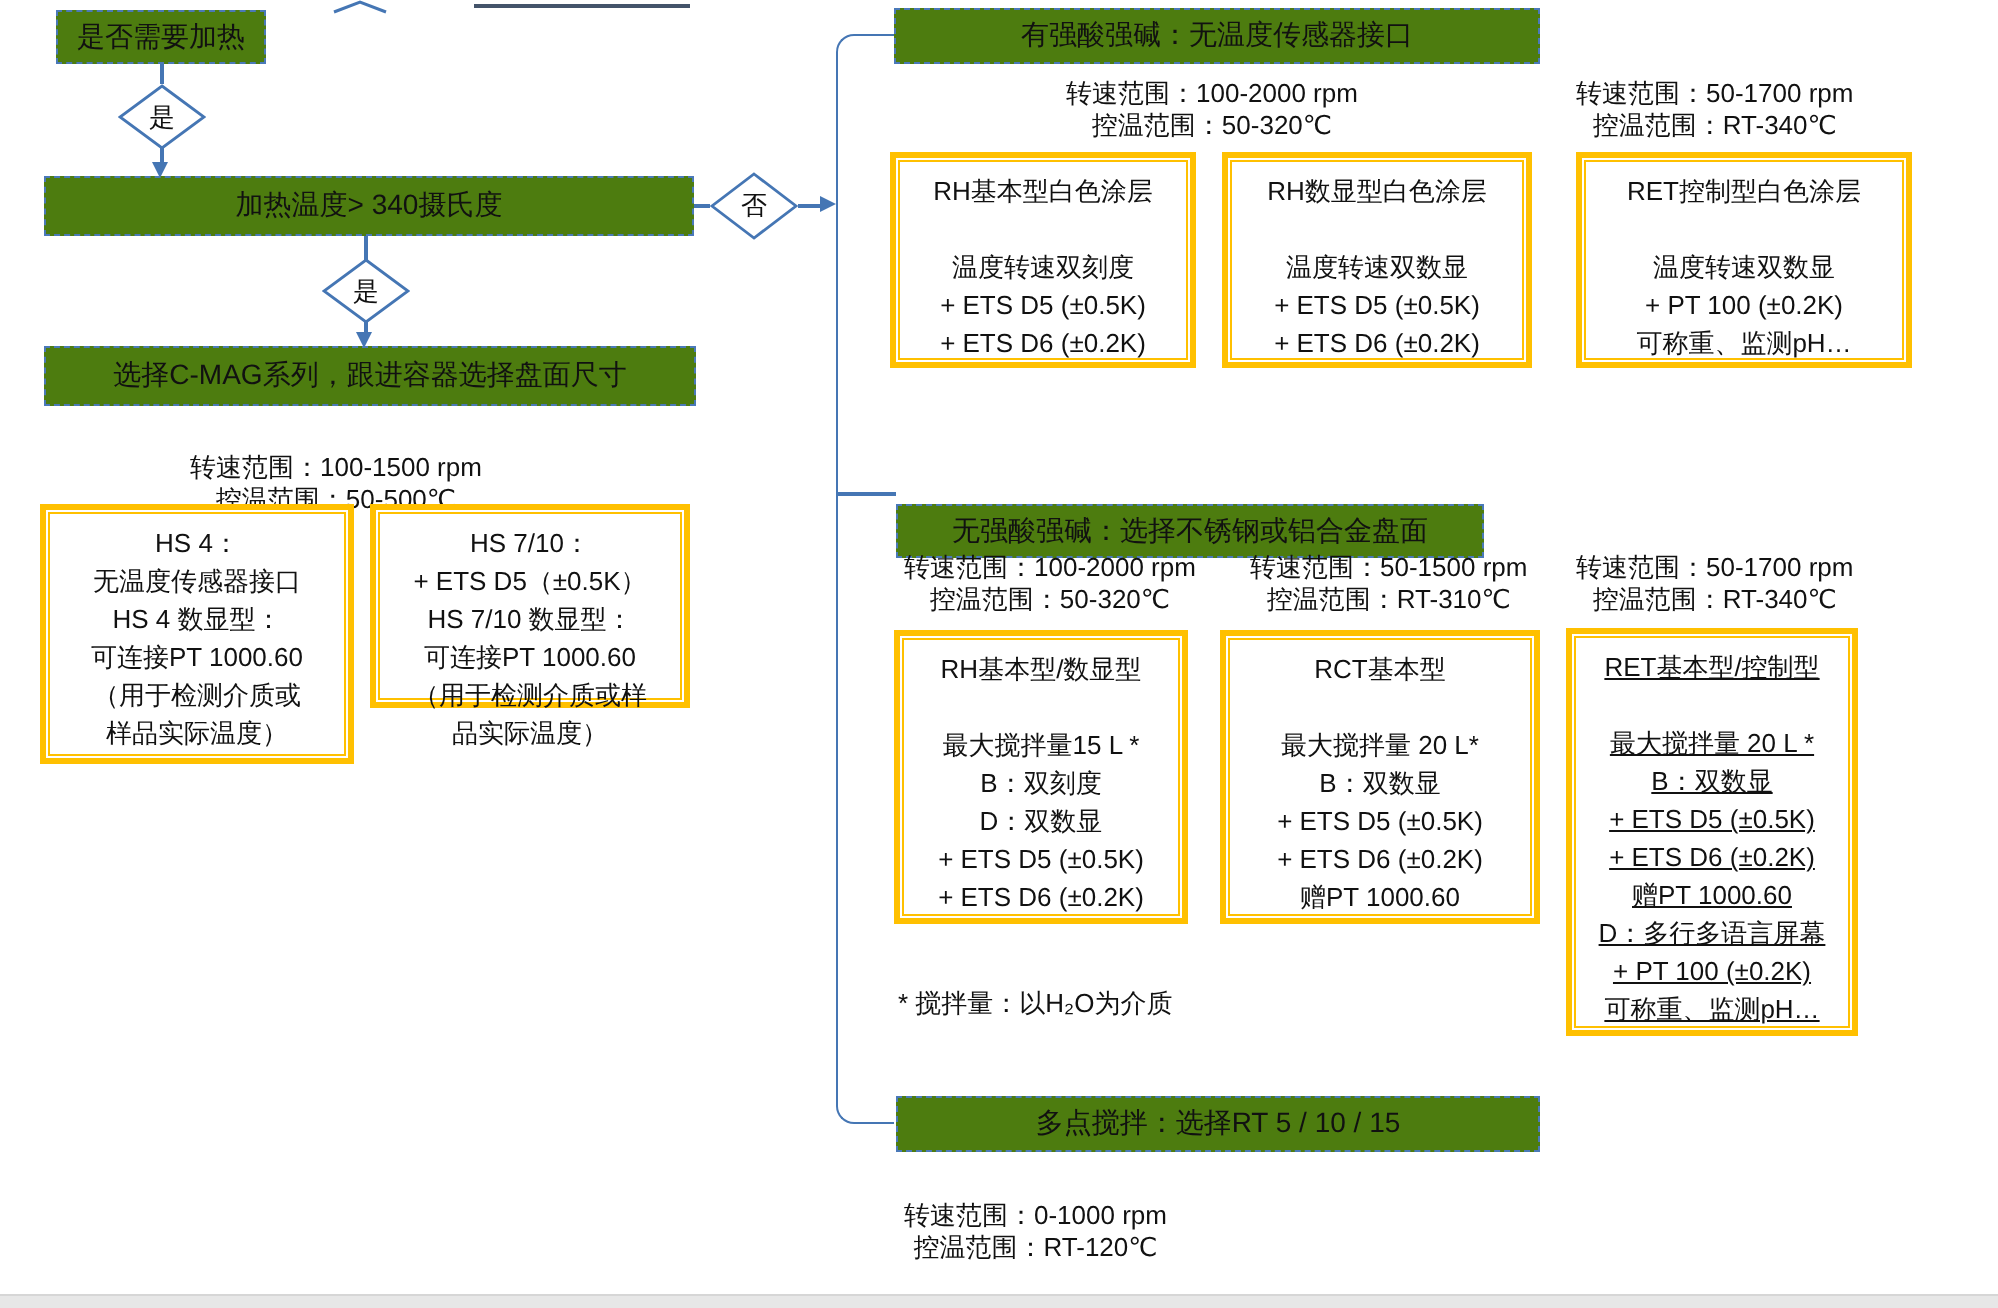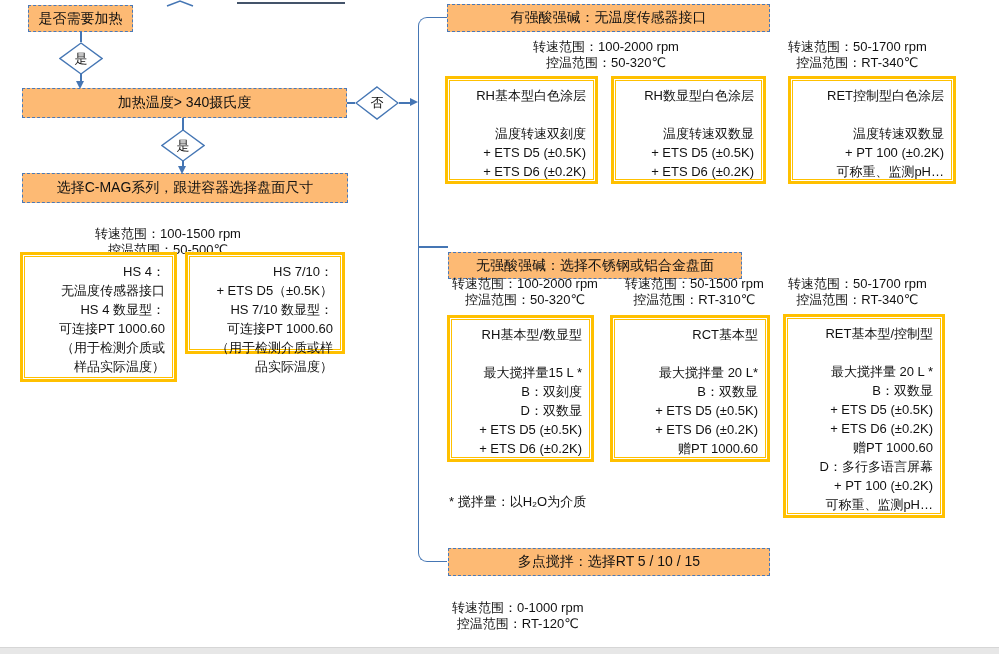--- a/index.html
+++ b/index.html
@@ -3,34 +3,34 @@
 <meta charset="utf-8">
 <style>
   html,body { margin:0; padding:0; background:#fff; }
   .canvas {
     position:relative; width:999px; height:654px; background:#ffffff;
     font-family:"Liberation Sans","DejaVu Sans",sans-serif; color:#111;
     overflow:hidden;
   }
   
   .node {
-    position:absolute; box-sizing:border-box; background:#fdba74;
+    position:absolute; box-sizing:border-box; background:#4d7c0f;
     border:1px dashed #4a79b8;
     display:flex; align-items:center; justify-content:center;
     font-size:14px; text-align:center; white-space:nowrap;
   }
   
   .obox {
     position:absolute; box-sizing:border-box; background:#fff;
     border:3px solid #ffc000; padding:1px;
   }
   .obox-inner {
     box-sizing:border-box; width:100%; height:100%;
     border:1px solid #ffc000; padding:5px 7px;
-    font-size:13px; line-height:19px; white-space:pre-line; text-align:right;
+    font-size:13px; line-height:19px; white-space:pre-line; text-align:center;
   }
   
   .spec {
     position:absolute; font-size:13px; line-height:16px;
     white-space:pre-line; text-align:center;
   }
   
   .vline { position:absolute; width:1.5px; background:#4576b4; }
   .hline { position:absolute; height:1.5px; background:#4576b4; }
   .bracket {
@@ -182,21 +182,21 @@
   </div>
   <div class="obox" style="left:610px; top:315px; width:160px; height:147px;">
     <div class="obox-inner">RCT基本型
 
 最大搅拌量 20 L*
 B：双数显
 + ETS D5 (±0.5K)
 + ETS D6 (±0.2K)
 赠PT 1000.60</div>
   </div>
-  <div class="obox" style="left:783px; top:314px; width:162px; height:204px;">
+  <div class="obox" style="left:783px; top:314px; width:146px; height:204px;text-decoration:underline;">
     <div class="obox-inner">RET基本型/控制型
 
 最大搅拌量 20 L *
 B：双数显
 + ETS D5 (±0.5K)
 + ETS D6 (±0.2K)
 赠PT 1000.60
 D：多行多语言屏幕
 + PT 100 (±0.2K)
 可称重、监测pH…</div>

